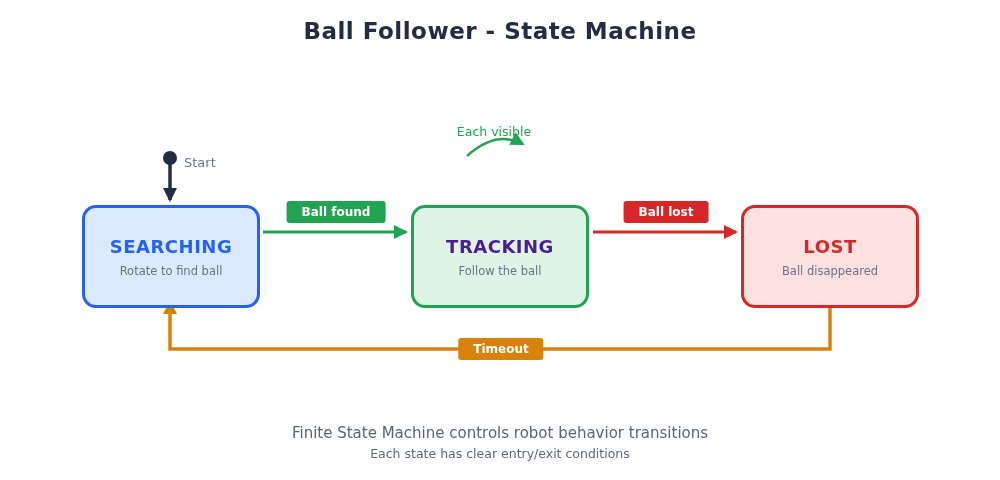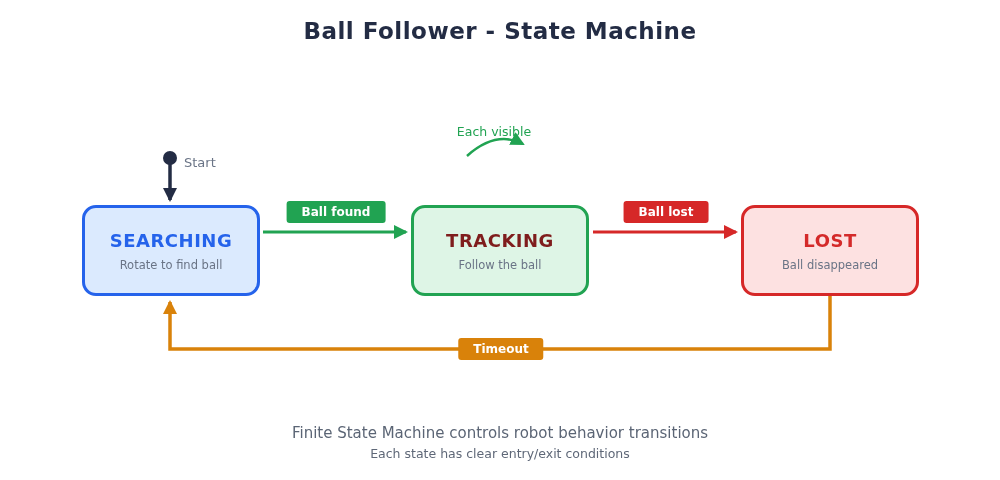--- a/index.html
+++ b/index.html
@@ -3,29 +3,29 @@
 <meta charset="utf-8">
 <style>
   html,body{margin:0;padding:0;background:#ffffff;}
   body{font-family:"DejaVu Sans","Liberation Sans",sans-serif;}
   #canvas{position:relative;width:1000px;height:480px;background:#ffffff;overflow:hidden;}
   #diagram-svg{position:absolute;left:0;top:0;width:1000px;height:480px;}
 
   .title{position:absolute;left:0;top:18px;width:1000px;text-align:center;
          font-size:23px;font-weight:bold;color:#232c44;letter-spacing:.5px;}
 
-  .state{position:absolute;width:178px;height:91px;border-radius:14px;border:3px solid;
+  .state{position:absolute;width:178px;height:103px;border-radius:14px;border:3px solid;
          display:flex;flex-direction:column;align-items:center;justify-content:center;box-sizing:border-box;}
   .state .name{font-size:18px;font-weight:bold;letter-spacing:.5px;}
   .state .desc{font-size:11.5px;color:#6a7486;margin-top:7px;}
 
   #state-searching{left:82px;top:205px;background:#dbeafe;border-color:#2563eb;}
   #state-searching .name{color:#2563eb;}
   #state-tracking{left:411px;top:205px;background:#def5e6;border-color:#21a352;}
-  #state-tracking .name{color:#7f1d1d;}
+  #state-tracking .name{color:#4c1d95;}
   #state-lost{left:741px;top:205px;background:#fde1e1;border-color:#d62828;}
   #state-lost .name{color:#d42a2a;}
 
   .badge{position:absolute;transform:translate(-50%,-50%);color:#ffffff;font-size:12px;
          padding:4px 15px;border-radius:3px;white-space:nowrap;font-weight:bold;}
   #badge-ball-found{left:336px;top:212px;background:#21a352;}
   #badge-ball-lost{left:666px;top:212px;background:#d62828;text-align:right;}
   #badge-timeout{left:501px;top:349px;background:#d9820a;}
 
   .loop-label{position:absolute;left:494px;top:131px;transform:translate(-50%,-50%);

